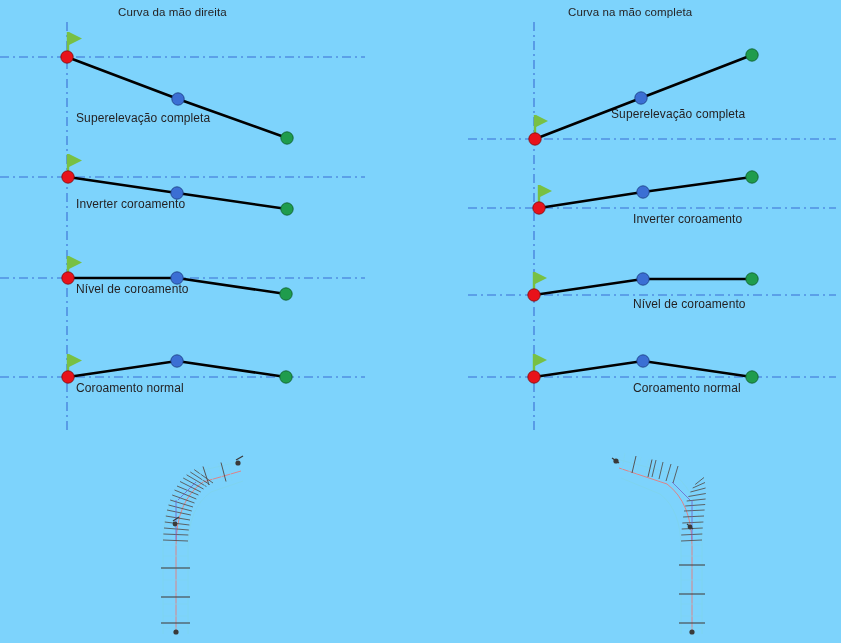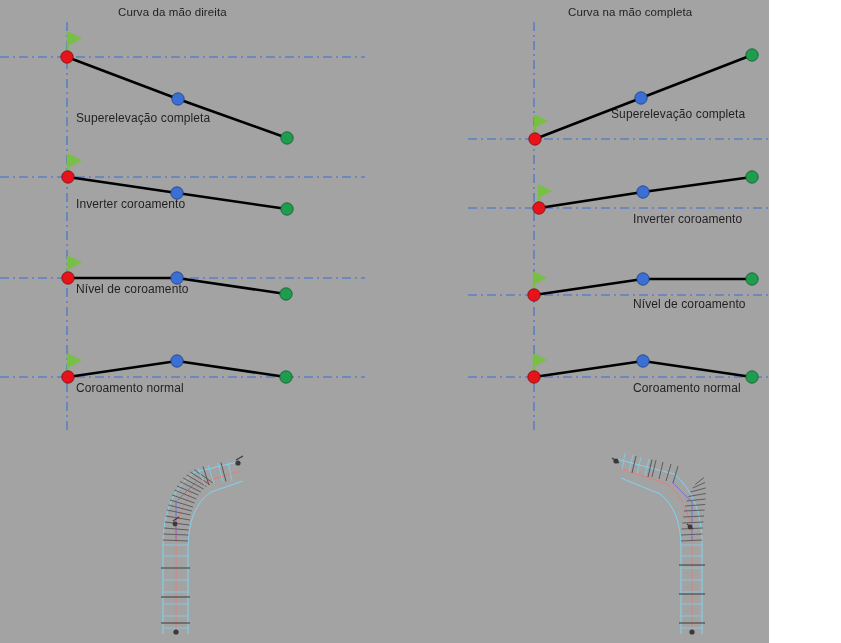--- a/index.html
+++ b/index.html
@@ -5,23 +5,23 @@
   html, body {
     margin: 0;
     padding: 0;
     background: #ffffff;
   }
   body {
     font-family: "Liberation Sans", sans-serif;
   }
   #canvas {
     position: relative;
-    width: 769px;
+    width: 841px;
     height: 643px;
-    background: #a3a3a3;
+    background: #7dd3fc;
     overflow: hidden;
   }
   .diagram-svg {
     position: absolute;
     left: 0;
     top: 0;
     width: 841px;
     height: 643px;
   }
   .panel-title {

